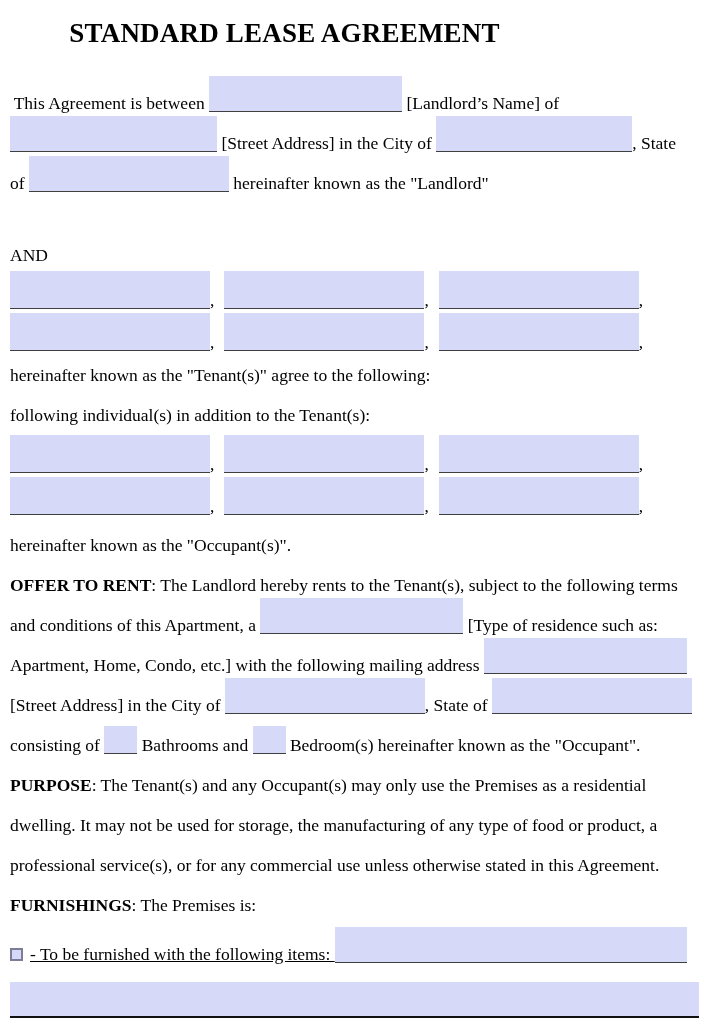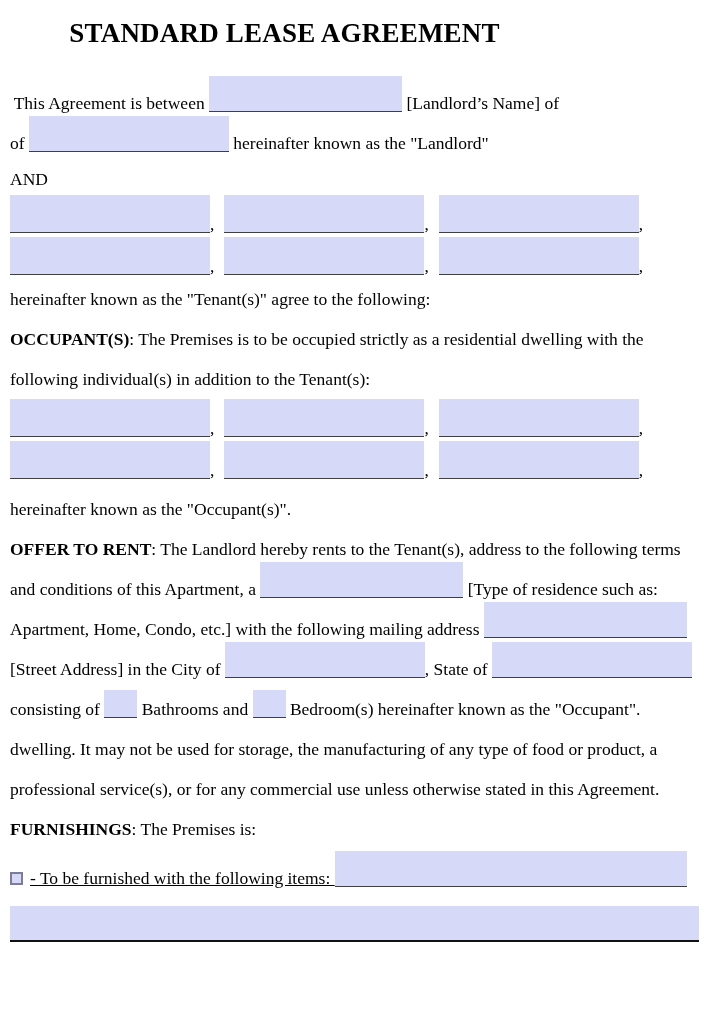--- a/index.html
+++ b/index.html
@@ -87,72 +87,75 @@
 <body>
 
 <div class="page">
 
   <div class="title">STANDARD LEASE AGREEMENT</div>
 
   <div class="line mt33">
     <span>This Agreement is between </span><span class="field f-landlord-name"></span><span> [Landlord’s Name] of</span>
   </div>
   <div class="line">
+    <span class="field f-street1"></span><span> [Street Address] in the City of </span><span class="field f-city1"></span><span>, State</span>
+  </div>
+  <div class="line">
     <span>of </span><span class="field f-state1"></span><span> hereinafter known as the "Landlord"</span>
   </div>
 
-  <div class="line" style="height:32px;line-height:32px;">
+  <div class="line" style="height:32px;line-height:32px;margin-top:36px;">
     <span>AND</span>
   </div>
 
   <div class="name-row">
     <span class="field f-name"></span><span>,</span><span class="gap"></span><span class="field f-name"></span><span>,</span><span class="gap"></span><span class="field f-name"></span><span>,</span>
   </div>
   <div class="name-row">
     <span class="field f-name"></span><span>,</span><span class="gap"></span><span class="field f-name"></span><span>,</span><span class="gap"></span><span class="field f-name"></span><span>,</span>
   </div>
 
   <div class="line">
     <span>hereinafter known as the "Tenant(s)" agree to the following:</span>
   </div>
 
-  <div class="line">
-    <span class="bold">OCCUPANT(S)</span><span>: The Premises is to be occupied strictly as a residential dwelling with the</span>
-  </div>
   <div class="line">
     <span>following individual(s) in addition to the Tenant(s):</span>
   </div>
 
   <div class="name-row">
     <span class="field f-name"></span><span>,</span><span class="gap"></span><span class="field f-name"></span><span>,</span><span class="gap"></span><span class="field f-name"></span><span>,</span>
   </div>
   <div class="name-row">
     <span class="field f-name"></span><span>,</span><span class="gap"></span><span class="field f-name"></span><span>,</span><span class="gap"></span><span class="field f-name"></span><span>,</span>
   </div>
 
   <div class="line mt6">
     <span>hereinafter known as the "Occupant(s)".</span>
   </div>
 
   <div class="line">
-    <span class="bold">OFFER TO RENT</span><span>: The Landlord hereby rents to the Tenant(s), address to the following terms</span>
+    <span class="bold">OFFER TO RENT</span><span>: The Landlord hereby rents to the Tenant(s), subject to the following terms</span>
   </div>
   <div class="line">
     <span>and conditions of this Apartment, a </span><span class="field f-restype"></span><span> [Type of residence such as:</span>
   </div>
   <div class="line">
     <span>Apartment, Home, Condo, etc.] with the following mailing address </span><span class="field f-mailaddr"></span>
   </div>
   <div class="line">
     <span>[Street Address] in the City of </span><span class="field f-city2"></span><span>, State of </span><span class="field f-state2"></span>
   </div>
   <div class="line">
     <span>consisting of </span><span class="field f-small"></span><span> Bathrooms and </span><span class="field f-small"></span><span> Bedroom(s) hereinafter known as the "Occupant".</span>
   </div>
 
+  <div class="line">
+    <span class="bold">PURPOSE</span><span>: The Tenant(s) and any Occupant(s) may only use the Premises as a residential</span>
+  </div>
   <div class="line">
     <span>dwelling. It may not be used for storage, the manufacturing of any type of food or product, a</span>
   </div>
   <div class="line">
     <span>professional service(s), or for any commercial use unless otherwise stated in this Agreement.</span>
   </div>
 
   <div class="line">
     <span class="bold">FURNISHINGS</span><span>: The Premises is:</span>
   </div>

